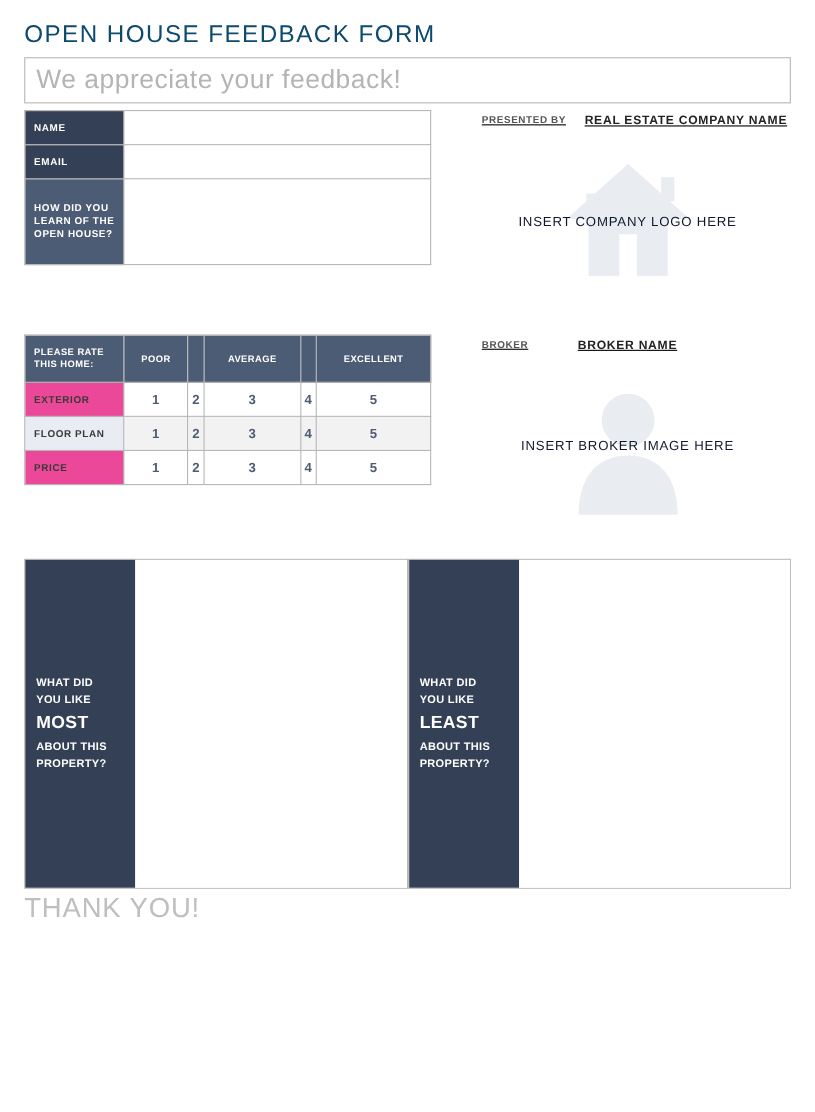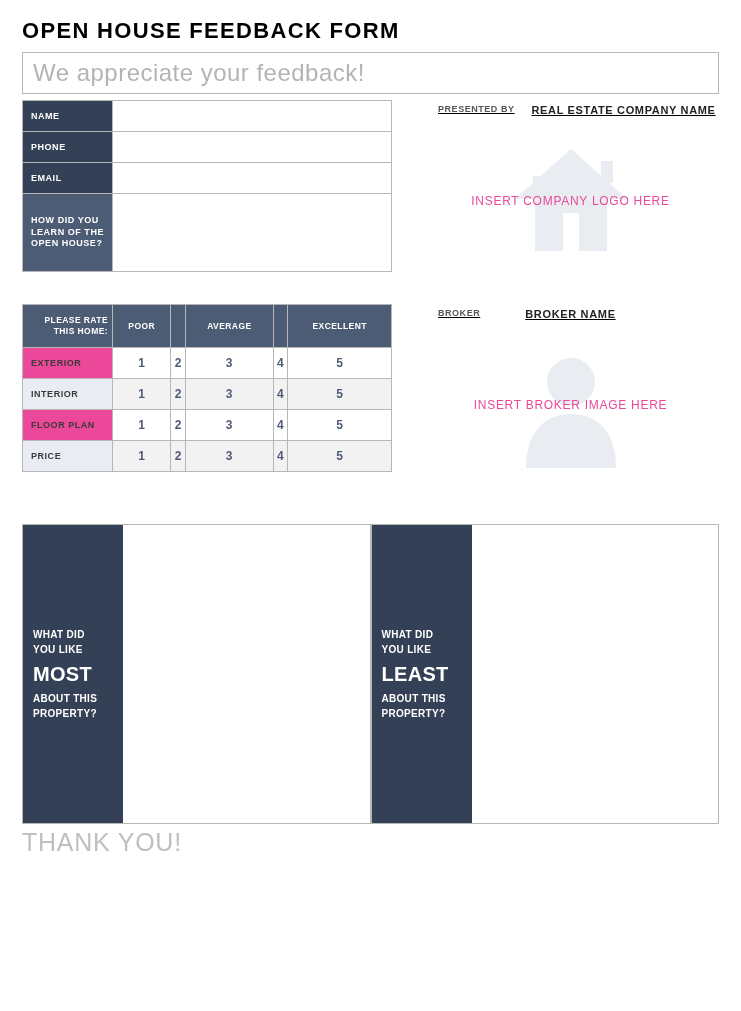--- a/index.html
+++ b/index.html
@@ -4,23 +4,23 @@
 <style>
   * { box-sizing: border-box; margin: 0; padding: 0; }
   body {
     font-family: "Century Gothic", "Avant Garde", Futura, sans-serif;
     width: 741px;
     background: #fff;
     padding: 18px 22px;
     letter-spacing: .02em;
   }
   .title {
-    color: #000000;
+    color: #0c4a6e;
     font-size: 22px;
-    font-weight: 700;
+    font-weight: 400;
     letter-spacing: .06em;
     margin-bottom: 8px;
   }
   .band {
     border: 1px solid #b7b7b7;
     color: #b4b4b4;
     font-size: 24px;
     padding: 6px 10px;
     letter-spacing: .02em;
   }
@@ -43,73 +43,69 @@
     vertical-align: middle;
   }
   .ct .lbl.tall { background:#4d5c75; font-size:9px; line-height:1.3; height:78px; }
   .ct .val { background:#fff; }
 
   .kv-label { font-size: 9px; font-weight:700; letter-spacing:.06em; color:#555;}
   .kv-value { font-size:11px; font-weight:700; letter-spacing:.06em; color:#222;}
   .kv { display:flex; gap:17px; align-items:flex-start; margin: 4px 0 10px 16px; text-decoration: underline;}
 
   .placeholder {
-    color:#ec4899; font-size:12px; letter-spacing:.06em;
+    color:#0f172a; font-size:12px; letter-spacing:.06em;
     position:relative; z-index:2;
   }
   .logo-box { position:relative; width:100%; height:150px; display:flex; align-items:center; justify-content:center;}
   .logo-box svg, .person-box svg { position:absolute; z-index:1; opacity:.9;}
   .person-box { position:relative; width:100%; height:150px; display:flex; align-items:center; justify-content:center;}
 
   
   .rt { width:100%; border-collapse:collapse; margin-top:22px;}
   .rt th, .rt td { border:1px solid #b7b7b7; }
   .rt thead th { background:#4d5c75; color:#fff; font-size:8.5px; font-weight:700; letter-spacing:.05em; padding:10px 4px; text-align:center;}
-  .rt thead th.first { text-align:right; padding-left:8px; width:90px; line-height:1.3;}
+  .rt thead th.first { text-align:left; padding-left:8px; width:90px; line-height:1.3;}
   .rt tbody th {
     background:#ec4899; color:#3a3a3a; font-size:9px; font-weight:700;
     letter-spacing:.06em; text-align:left; padding:10px 8px; width:90px;
     border:1px solid #b7b7b7;
   }
   .rt tbody tr:nth-child(even) th { background:#e9ecf2; }
   .rt tbody tr:nth-child(even) td { background:#f2f2f2; }
   .rt tbody td {
     text-align:center; font-size:12px; font-weight:700; color:#4f5b76;
     padding:8px 0; background:#fff;
   }
 
   
-  .comments { display:flex; margin-top:44px;}
+  .comments { display:flex; margin-top:28px;}
   .cbox { flex:1; display:flex; height:300px; border:1px solid #b7b7b7;}
   .cbox .side {
     width:100px; background:#344055; color:#fff; padding:10px;
     display:flex; align-items:center;
   }
   .cbox .side .q { font-size:10px; font-weight:700; line-height:1.5; letter-spacing:.03em;}
-  .cbox .side .q strong { font-size:20px; display:block; margin:2px 0;}
+  .cbox .side .q strong { font-size:16px; display:block; margin:2px 0;}
   .cbox .area { flex:1; background:#fff;}
 
   .thanks { color:#bfbfbf; font-size:25px; margin-top:4px; letter-spacing:.03em;}
 </style>
 </head>
 <body>
 
 <div class="title">OPEN HOUSE FEEDBACK FORM</div>
 <div class="band">We appreciate your feedback!</div>
 
 <div class="row">
   <div class="left-third">
     <table class="ct">
       <tbody>
           <tr>
         <td class="lbl">NAME</td>
-        <td class="val"></td>
-      </tr>
-      <tr>
-        <td class="lbl">PHONE</td>
         <td class="val"></td>
       </tr>
       <tr>
         <td class="lbl">EMAIL</td>
         <td class="val"></td>
       </tr>
       <tr>
         <td class="lbl tall">HOW DID YOU LEARN OF THE OPEN HOUSE?</td>
         <td class="val"></td>
       </tr>
@@ -151,28 +147,20 @@
       <tbody id="rating-body">
           <tr>
             <th>EXTERIOR</th>
             <td>1</td>
             <td>2</td>
             <td>3</td>
             <td>4</td>
             <td>5</td>
           </tr>
           <tr>
-            <th>INTERIOR</th>
-            <td>1</td>
-            <td>2</td>
-            <td>3</td>
-            <td>4</td>
-            <td>5</td>
-          </tr>
-          <tr>
             <th>FLOOR PLAN</th>
             <td>1</td>
             <td>2</td>
             <td>3</td>
             <td>4</td>
             <td>5</td>
           </tr>
           <tr>
             <th>PRICE</th>
             <td>1</td>

